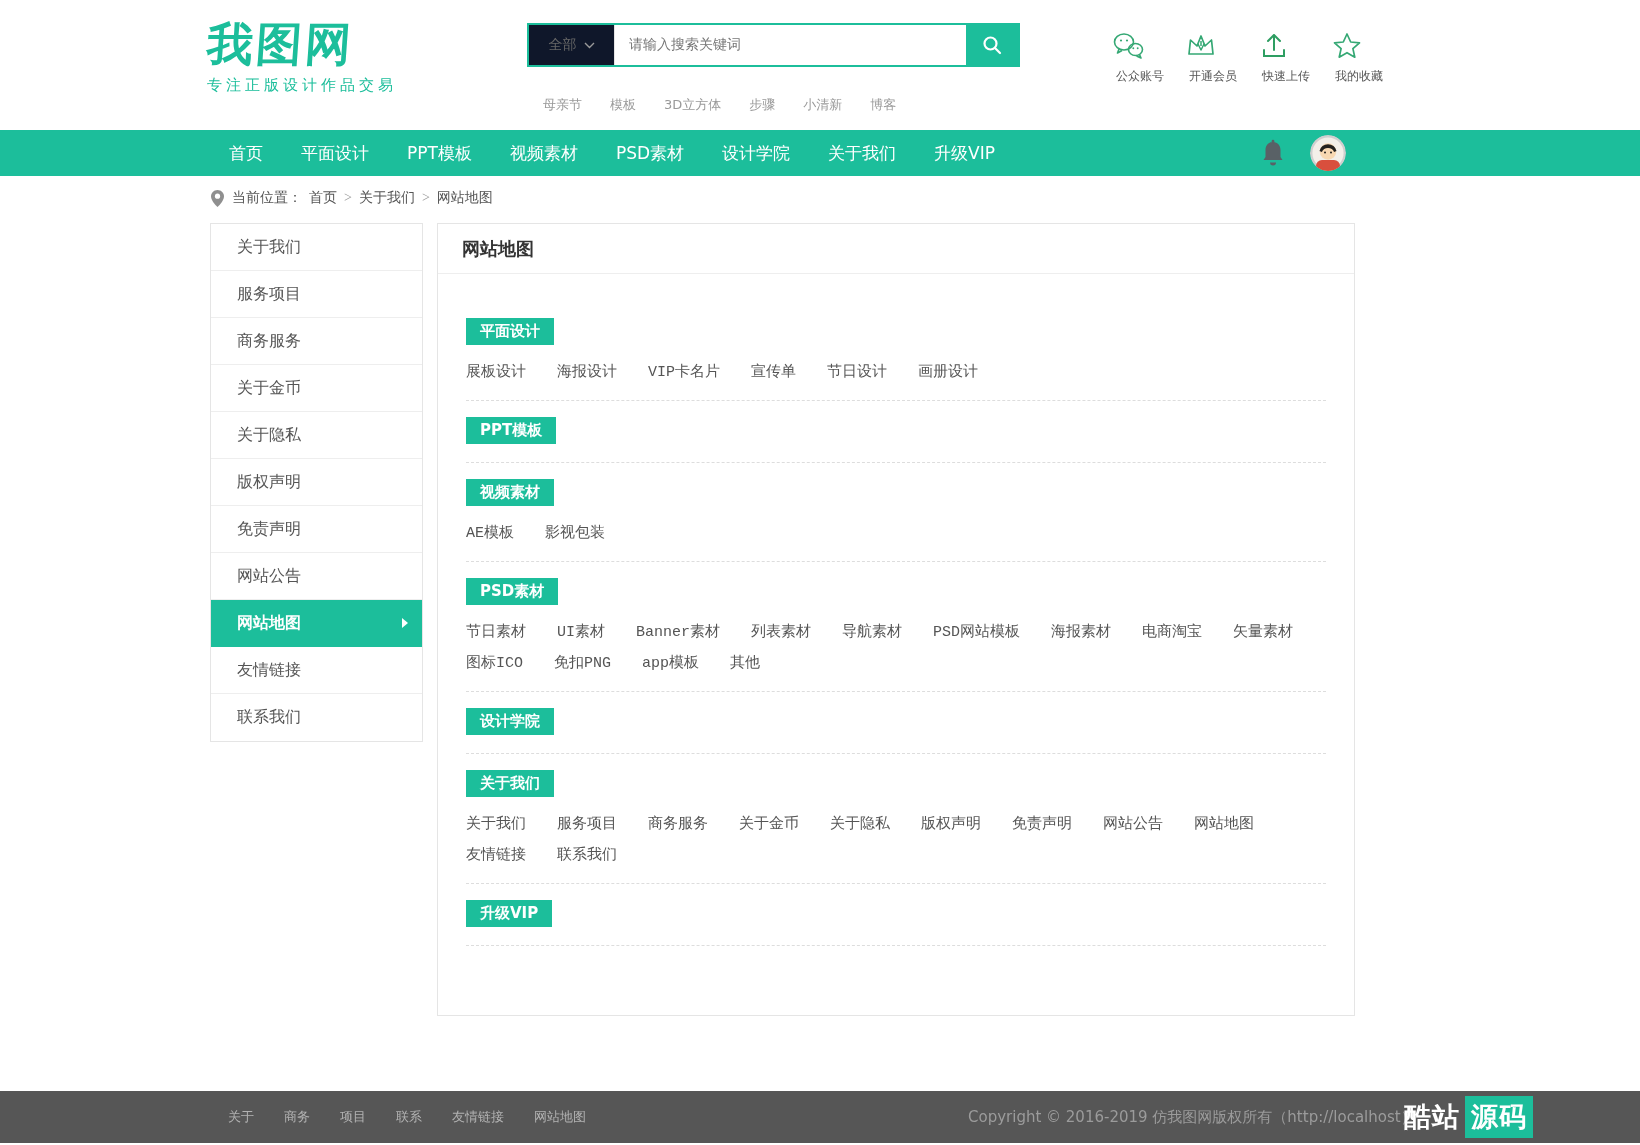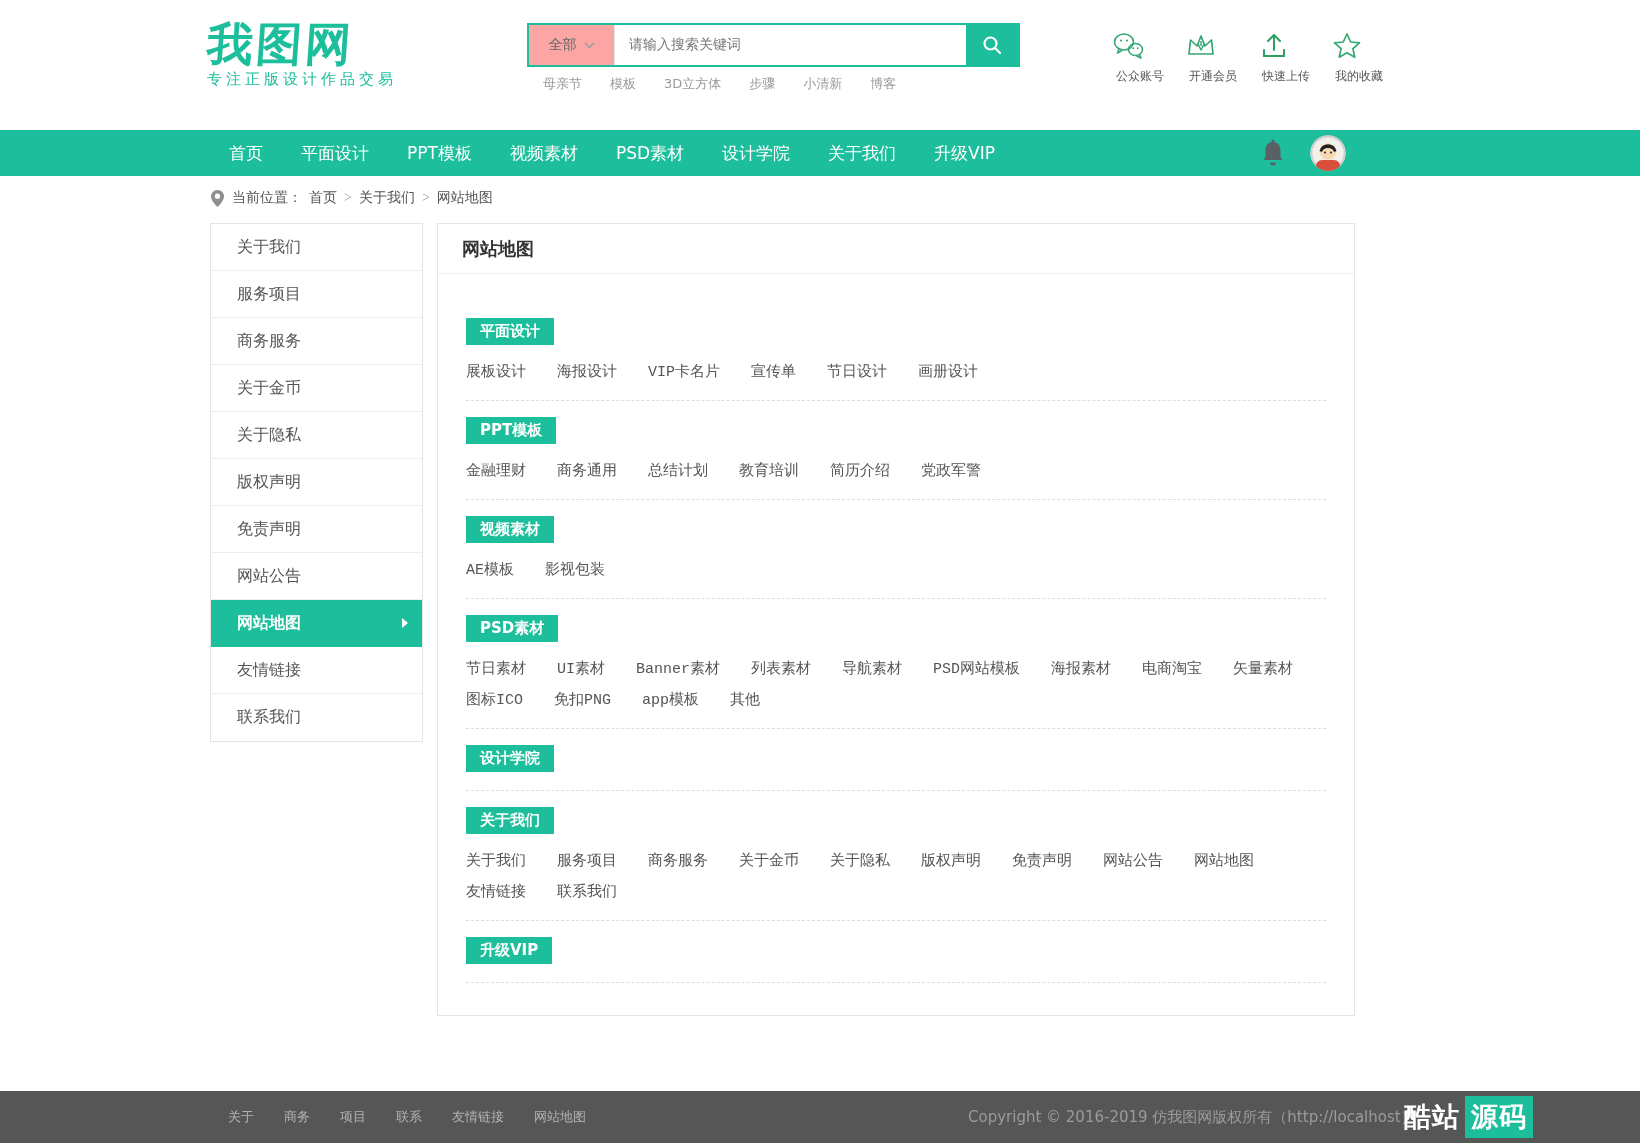--- a/index.html
+++ b/index.html
@@ -11,32 +11,32 @@
   }
   a { text-decoration:none; color:inherit; cursor:pointer; }
 
   
   .header { position:relative; height:130px; background:#fff; }
   .logo-area { position:absolute; left:207px; top:18px; }
   .logo-text {
     color:#1cbe9b; font-size:46px; font-weight:900; letter-spacing:3px;
     line-height:52px; transform:skewX(-4deg);
   }
-  .tagline { color:#1cbe9b; font-size:15px; letter-spacing:4px; }
+  .tagline { color:#1cbe9b; font-size:15px; letter-spacing:4px; margin-top:6px; }
 
   .search-wrap { position:absolute; left:527px; top:23px; width:493px; }
-  .search-box { display:flex; align-items:stretch; height:44px; border:2px solid #1cbe9b; background:#fca5a5; }
+  .search-box { display:flex; align-items:stretch; height:44px; border:2px solid #1cbe9b; background:#0f172a; }
   .search-select {
     width:86px; display:flex; align-items:center; justify-content:center; gap:7px;
     color:#666; font-size:14px; border-right:1px solid #e5e5e5; cursor:pointer;
   }
   .search-input { flex:1; border:none; outline:none; padding:0 14px; font-size:14px; color:#333; font-family:Liberation Serif, serif; }
   .search-input::placeholder { color:#777; }
   .search-btn { width:52px; border:none; background:#1cbe9b; display:flex; align-items:center; justify-content:center; cursor:pointer; }
-  .hot-keywords { display:flex; gap:28px; margin-top:8px; padding-left:16px; font-size:13px; color:#999; }
+  .hot-keywords { display:flex; gap:28px; margin-top:29px; padding-left:16px; font-size:13px; color:#999; }
 
   .header-actions { position:absolute; left:1100px; top:31px; display:flex; gap:17px; }
   .action { width:56px; display:flex; flex-direction:column; align-items:center; gap:7px; cursor:pointer; }
   .action .ico { height:30px; display:flex; align-items:flex-end; }
   .action .lbl { font-size:12px; color:#555; white-space:nowrap;margin-left:24px; }
 
   
   .navbar { position:relative; height:46px; background:#1cbe9b; display:flex; align-items:center; }
   #nav-items { display:flex; margin-left:210px; }
   .nav-item { color:#fff; font-size:17px; padding:0 19px; line-height:46px; }
@@ -237,28 +237,21 @@
     <h1 class="card-title">网站地图</h1>
     <div class="card-body" id="sections">
         <section class="sec"><a class="badge">平面设计</a><div class="links">
             <a class="cat-link">展板设计</a>
             <a class="cat-link">海报设计</a>
             <a class="cat-link">VIP卡名片</a>
             <a class="cat-link">宣传单</a>
             <a class="cat-link">节日设计</a>
             <a class="cat-link">画册设计</a>
           </div></section>
-        <section class="sec"><a class="badge">PPT模板</a><div class="links">
-            <a class="cat-link">金融理财</a>
-            <a class="cat-link">商务通用</a>
-            <a class="cat-link">总结计划</a>
-            <a class="cat-link">教育培训</a>
-            <a class="cat-link">简历介绍</a>
-            <a class="cat-link">党政军警</a>
-          </div></section>
+        <section class="sec"><a class="badge">PPT模板</a></section>
         <section class="sec"><a class="badge">视频素材</a><div class="links">
             <a class="cat-link">AE模板</a>
             <a class="cat-link">影视包装</a>
           </div></section>
         <section class="sec"><a class="badge">PSD素材</a><div class="links">
             <a class="cat-link">节日素材</a>
             <a class="cat-link">UI素材</a>
             <a class="cat-link">Banner素材</a>
             <a class="cat-link">列表素材</a>
             <a class="cat-link">导航素材</a>

